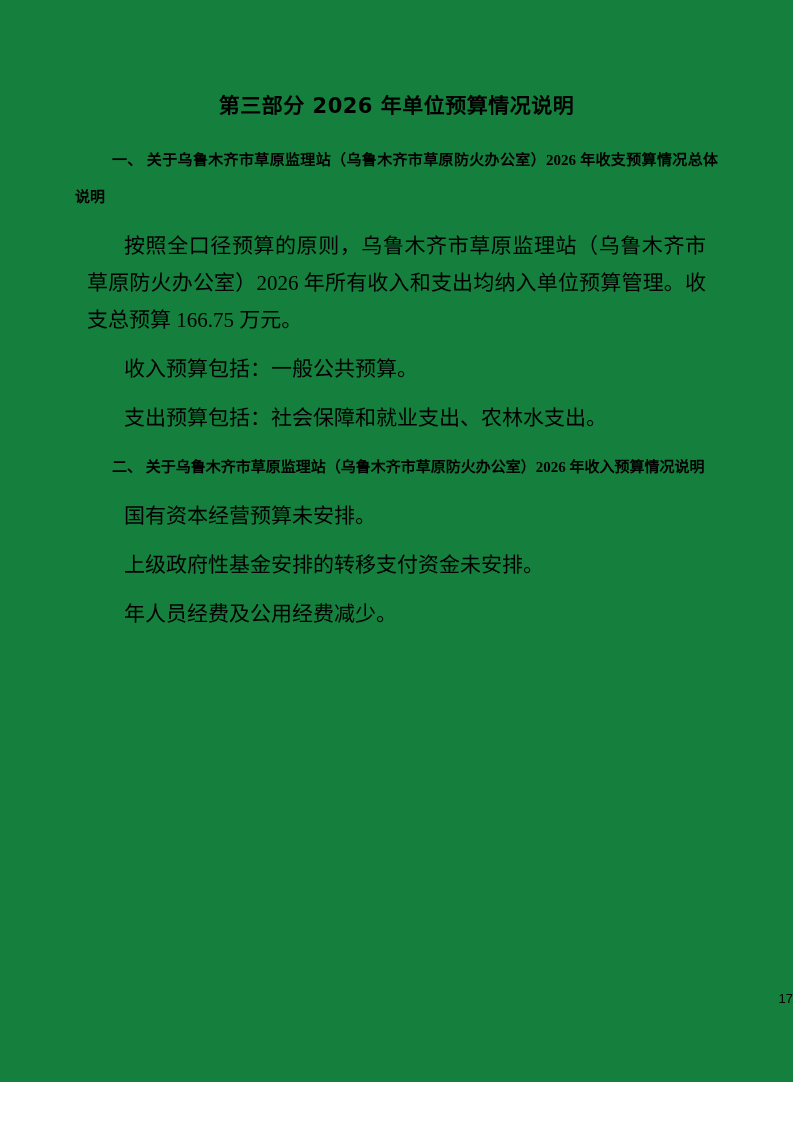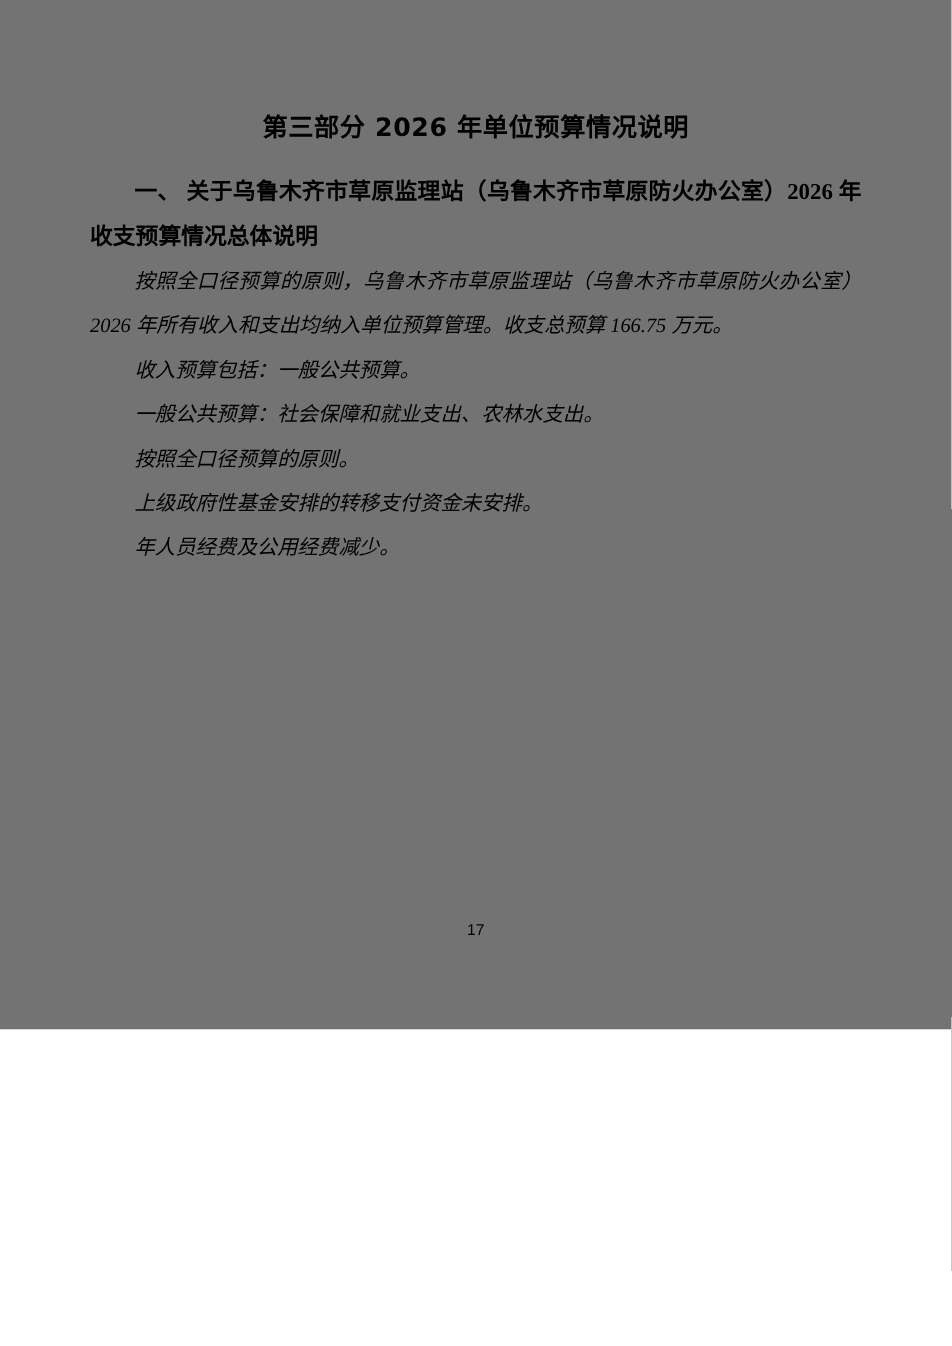--- a/index.html
+++ b/index.html
@@ -3,84 +3,84 @@
 <meta charset="utf-8">
 <style>
   html, body {
     margin: 0;
     padding: 0;
     background: #ffffff;
   }
   .page {
     position: relative;
     width: 793px;
-    height: 858px;
-    background: #737373;
+    height: 1082px;
+    background: #15803d;
     color: #000000;
     font-family: "Liberation Serif", "DejaVu Serif", serif;
     overflow: hidden;
     box-sizing: border-box;
   }
   .content {
     padding: 88px 75px 0 75px;
   }
   .doc-title {
     font-family: "DejaVu Sans", "Liberation Sans", sans-serif;
     font-weight: bold;
     font-size: 21px;
     line-height: 37px;
     text-align: center;
     letter-spacing: 0.5px;
     margin: 0 0 17px 0;
   }
   .heading {
-    font-size: 19px;
+    font-size: 15px;
     font-weight: bold;
     line-height: 37px;
     margin: 0;
     text-indent: 37px;
     text-align: justify;
   }
   .para {
-    font-size: 17px;
+    font-size: 21px;
     font-weight: normal;
     line-height: 37px;
-    margin: 0;
+    margin: 12px;
     text-indent: 37px;
     text-align: justify;
-    font-style: italic;
   }
   .page-number {
     position: absolute;
     left: 0;
     right: 0;
     bottom: 76px;
-    text-align: center;
+    text-align: right;
     font-family: "Liberation Sans", "DejaVu Sans", sans-serif;
     font-size: 13px;
     color: #000000;
   }
 </style>
 </head>
 <body>
 
 <div class="page">
   <div class="content">
 
     <h1 class="doc-title">第三部分 2026 年单位预算情况说明</h1>
 
     <section>
       <h2 class="heading">一、 关于乌鲁木齐市草原监理站（乌鲁木齐市草原防火办公室）2026 年收支预算情况总体说明</h2>
       <p class="para">按照全口径预算的原则，乌鲁木齐市草原监理站（乌鲁木齐市草原防火办公室）2026 年所有收入和支出均纳入单位预算管理。收支总预算 166.75 万元。</p>
       <p class="para">收入预算包括：一般公共预算。</p>
-      <p class="para">一般公共预算：社会保障和就业支出、农林水支出。</p>
+      <p class="para">支出预算包括：社会保障和就业支出、农林水支出。</p>
     </section>
 
     <section>
-      <p class="para">按照全口径预算的原则。</p>
+      <h2 class="heading">二、 关于乌鲁木齐市草原监理站（乌鲁木齐市草原防火办公室）2026 年收入预算情况说明</h2>
+      <p class="para">国有资本经营预算未安排。</p>
       <p class="para">上级政府性基金安排的转移支付资金未安排。</p>
       <p class="para">年人员经费及公用经费减少。</p>
     </section>
 
 
   </div>
 
   <div class="page-number">17</div>
 </div>
 

